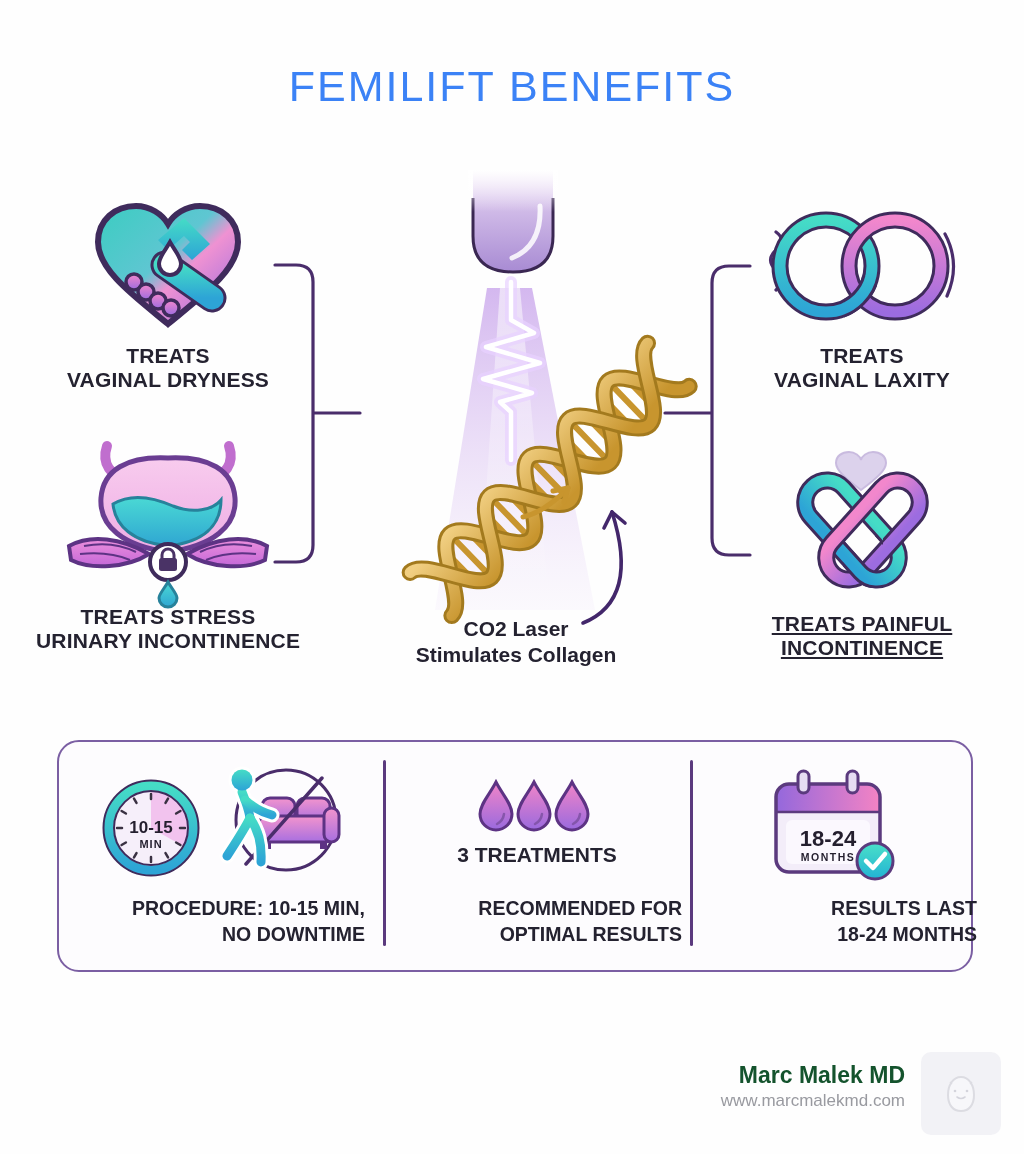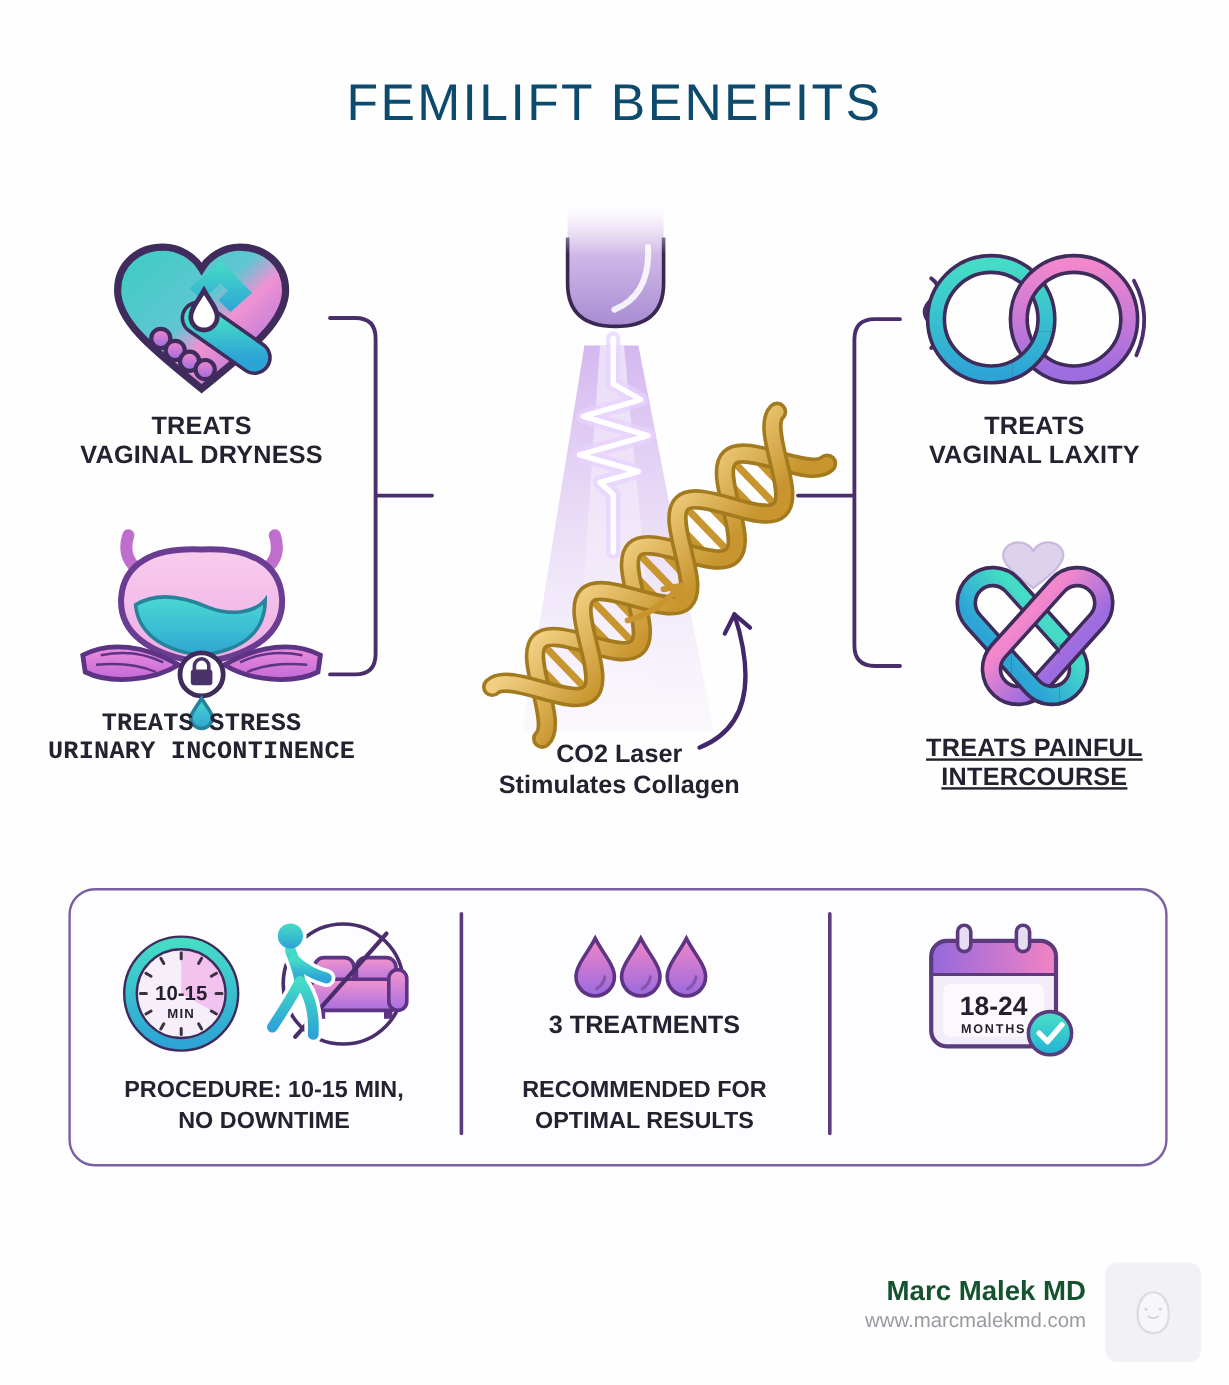--- a/index.html
+++ b/index.html
@@ -1,22 +1,22 @@
 <!DOCTYPE html>
 <html><head>
 <meta charset="utf-8">
 <style>
   html,body{margin:0;padding:0;background:#fff;}
   .page{position:relative;width:1024px;height:1154px;background:#fefefe;overflow:hidden;
         font-family:"Liberation Sans",sans-serif;margin:0 auto;}
   .abs{position:absolute;}
-  .title{font-size:43px;letter-spacing:2px;font-weight:400;color:#0c4a6e;text-align:center;width:100%;}
+  .title{font-size:43px;letter-spacing:2px;font-weight:400;color:#3b82f6;text-align:center;width:100%;}
   .lbl{font-weight:bold;font-size:21px;line-height:24px;color:#242230;text-align:center;letter-spacing:.2px;}
   .cap{font-weight:bold;font-size:21px;line-height:26px;color:#242230;text-align:center;}
-  .fact-lines{font-weight:bold;font-size:19.5px;line-height:26px;color:#242230;text-align:center;}
+  .fact-lines{font-weight:bold;font-size:19.5px;line-height:26px;color:#242230;text-align:right;}
   .fact-head{font-weight:bold;font-size:21px;color:#242230;text-align:center;}
   .facts-box{border:2px solid #7b5fa3;border-radius:22px;background:#fdfcfe;}
   .vdiv{width:3px;background:#5b3a7e;border-radius:2px;}
   .footer-name{font-size:23px;font-weight:bold;color:#14532d;text-align:right;}
   .footer-site{font-size:17px;color:#999aa0;text-align:right;margin-top:2px;}
   .logo-box{background:#f2f2f6;border-radius:10px;display:flex;align-items:center;justify-content:center;}
   svg{display:block;overflow:visible;}
   svg text{font-family:"Liberation Sans",sans-serif;}
 </style>
 </head>
@@ -122,21 +122,21 @@
     <path d="M51,62 C71,50 93,56 111,64 C131,72 151,68 159,58 C159,84 141,100 106,104 C71,100 53,84 51,62 Z" fill="url(#g-liquid)" stroke="#27829b" stroke-width="3"></path>
     <path d="M7,104 C29,92 59,96 87,112 C65,126 29,128 9,118 Z" fill="url(#g-wing)" stroke="#5d3384" stroke-width="4"></path>
     <path d="M205,104 C183,92 153,96 125,112 C147,126 183,128 203,118 Z" fill="url(#g-wing)" stroke="#5d3384" stroke-width="4"></path>
     <path d="M22,104 C42,100 58,102 74,110 M18,112 C38,110 54,112 68,118" stroke="#5d3384" stroke-width="2" fill="none"></path>
     <path d="M190,104 C170,100 154,102 138,110 M194,112 C174,110 158,112 144,118" stroke="#5d3384" stroke-width="2" fill="none"></path>
     <circle cx="106" cy="120" r="18" fill="#ffffff" stroke="#3f2b5c" stroke-width="4"></circle>
     <path d="M100,117 v-4 a6,6 0 0 1 12,0 v4" fill="none" stroke="#4a3366" stroke-width="3"></path>
     <rect x="97" y="116" width="18" height="13" rx="2.5" fill="#4a3366"></rect>
     <path d="M106,140 C110,147 115,152 115,156 A9,9 0 1 1 97,156 C97,152 102,147 106,140 Z" fill="url(#g-liquid)" stroke="#27829b" stroke-width="3"></path>
   </svg>
-  <div class="abs lbl" style="left:23px;top:592px;width:290px;font-family:Liberation Mono, monospace;">
+  <div class="abs lbl" style="left:23px;top:605px;width:290px;">
     <span style="display:block">TREATS STRESS</span>
     <span style="display:block">URINARY INCONTINENCE</span>
   </div>
 
   <svg class="abs" style="left:265px;top:255px;" width="105" height="315" viewBox="0 0 105 315">
     <path d="M10,10 H31 Q48,10 48,27 V290 Q48,307 31,307 H10 M48,158 H95" fill="none" stroke="#4a2d6b" stroke-width="3.2" stroke-linecap="round"></path>
   </svg>
 
   <svg class="abs" style="left:400px;top:170px;" width="280" height="460" viewBox="0 0 280 460">
     <polygon points="87,118 132,118 195,440 35,440" fill="url(#g-beam)"></polygon>
@@ -220,21 +220,21 @@
     </g>
     <g clip-path="url(#clipHeartPatch)">
       <g transform="rotate(48,77,80)">
         <path d="M40,58 H114 A22,22 0 0 1 114,102 H40 A22,22 0 0 1 40,58 Z" fill="none" stroke="#3f2b5c" stroke-width="18"></path>
         <path d="M40,58 H114 A22,22 0 0 1 114,102 H40 A22,22 0 0 1 40,58 Z" fill="none" stroke="url(#g-teal)" stroke-width="12"></path>
       </g>
     </g>
   </svg>
   <div class="abs lbl" style="left:727px;top:612px;width:270px;text-decoration:underline;">
     <span style="display:block">TREATS PAINFUL</span>
-    <span style="display:block">INTERCOURSE</span>
+    <span style="display:block">INCONTINENCE</span>
   </div>
 
   <div class="abs facts-box" style="left:57px;top:740px;width:912px;height:228px;"></div>
   <div class="abs vdiv" style="left:383px;top:760px;height:186px;"></div>
   <div class="abs vdiv" style="left:690px;top:760px;height:186px;"></div>
 
   <svg class="abs" style="left:96px;top:778px;" width="110" height="100" viewBox="0 0 110 100">
     <circle cx="55" cy="50" r="47" fill="#ffffff" stroke="#3f2b5c" stroke-width="3"></circle>
     <circle cx="55" cy="50" r="42" fill="#f6effa" stroke="url(#g-teal)" stroke-width="9"></circle>
     <path d="M55,50 L55,13 A37,37 0 0 1 87,68 Z" fill="#f0b4ea" opacity="0.75"></path>
@@ -313,20 +313,24 @@
     <rect x="6" y="18" width="104" height="88" rx="13" fill="none" stroke="#5b3a7e" stroke-width="3.5"></rect>
     <line x1="6" y1="46" x2="110" y2="46" stroke="#5b3a7e" stroke-width="2.5"></line>
     <rect x="16" y="54" width="84" height="44" rx="6" fill="#fbf8fe"></rect>
     <rect x="28" y="5" width="11" height="22" rx="5.5" fill="#e6ddf2" stroke="#5b3a7e" stroke-width="3"></rect>
     <rect x="77" y="5" width="11" height="22" rx="5.5" fill="#e6ddf2" stroke="#5b3a7e" stroke-width="3"></rect>
     <text x="58" y="80" text-anchor="middle" font-size="22" font-weight="bold" fill="#241f2e">18-24</text>
     <text x="58" y="95" text-anchor="middle" font-size="10.5" font-weight="bold" letter-spacing="1.5" fill="#241f2e">MONTHS</text>
     <circle cx="105" cy="95" r="18" fill="url(#g-check)" stroke="#5b3a7e" stroke-width="3"></circle>
     <path d="M96,95 L103,102 L115,88" fill="none" stroke="#ffffff" stroke-width="4.5" stroke-linecap="round" stroke-linejoin="round"></path>
   </svg>
+  <div class="abs fact-lines" style="left:687px;top:895px;width:290px;">
+    <span style="display:block">RESULTS LAST</span>
+    <span style="display:block">18-24 MONTHS</span>
+  </div>
 
   <div class="abs" style="left:560px;top:1062px;width:345px;">
     <div class="footer-name">Marc Malek MD</div>
     <div class="footer-site">www.marcmalekmd.com</div>
   </div>
   <div class="abs logo-box" style="left:921px;top:1052px;width:80px;height:83px;">
     <svg width="34" height="42" viewBox="0 0 34 42">
       <path d="M17,4 C25,4 30,12 30,22 C30,32 25,38 17,38 C9,38 4,32 4,22 C4,12 9,4 17,4 Z" fill="#f7f7fa" stroke="#dcdce2" stroke-width="2"></path>
       <circle cx="11" cy="18" r="1.3" fill="#d4d4dc"></circle>
         <circle cx="23" cy="18" r="1.3" fill="#d4d4dc"></circle>

